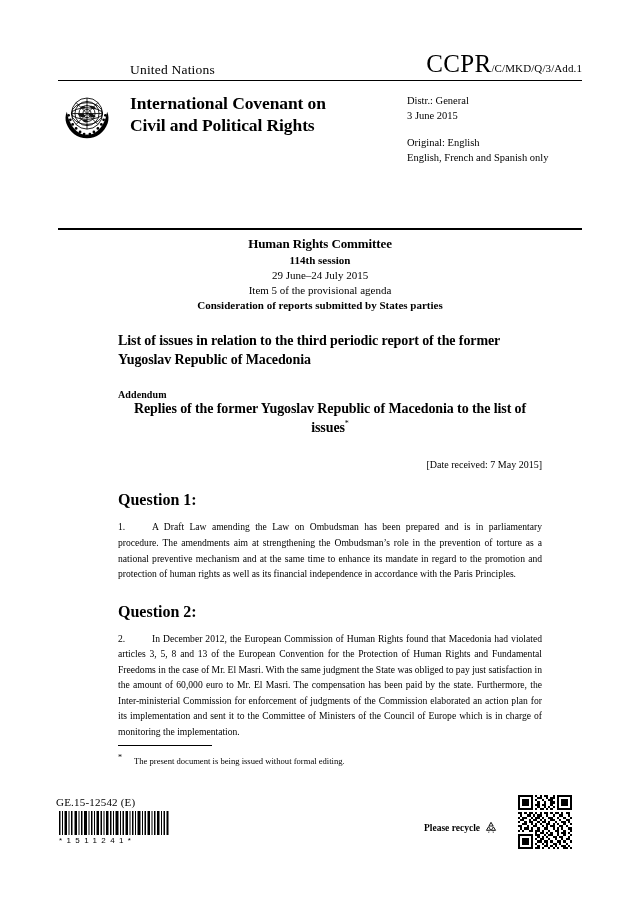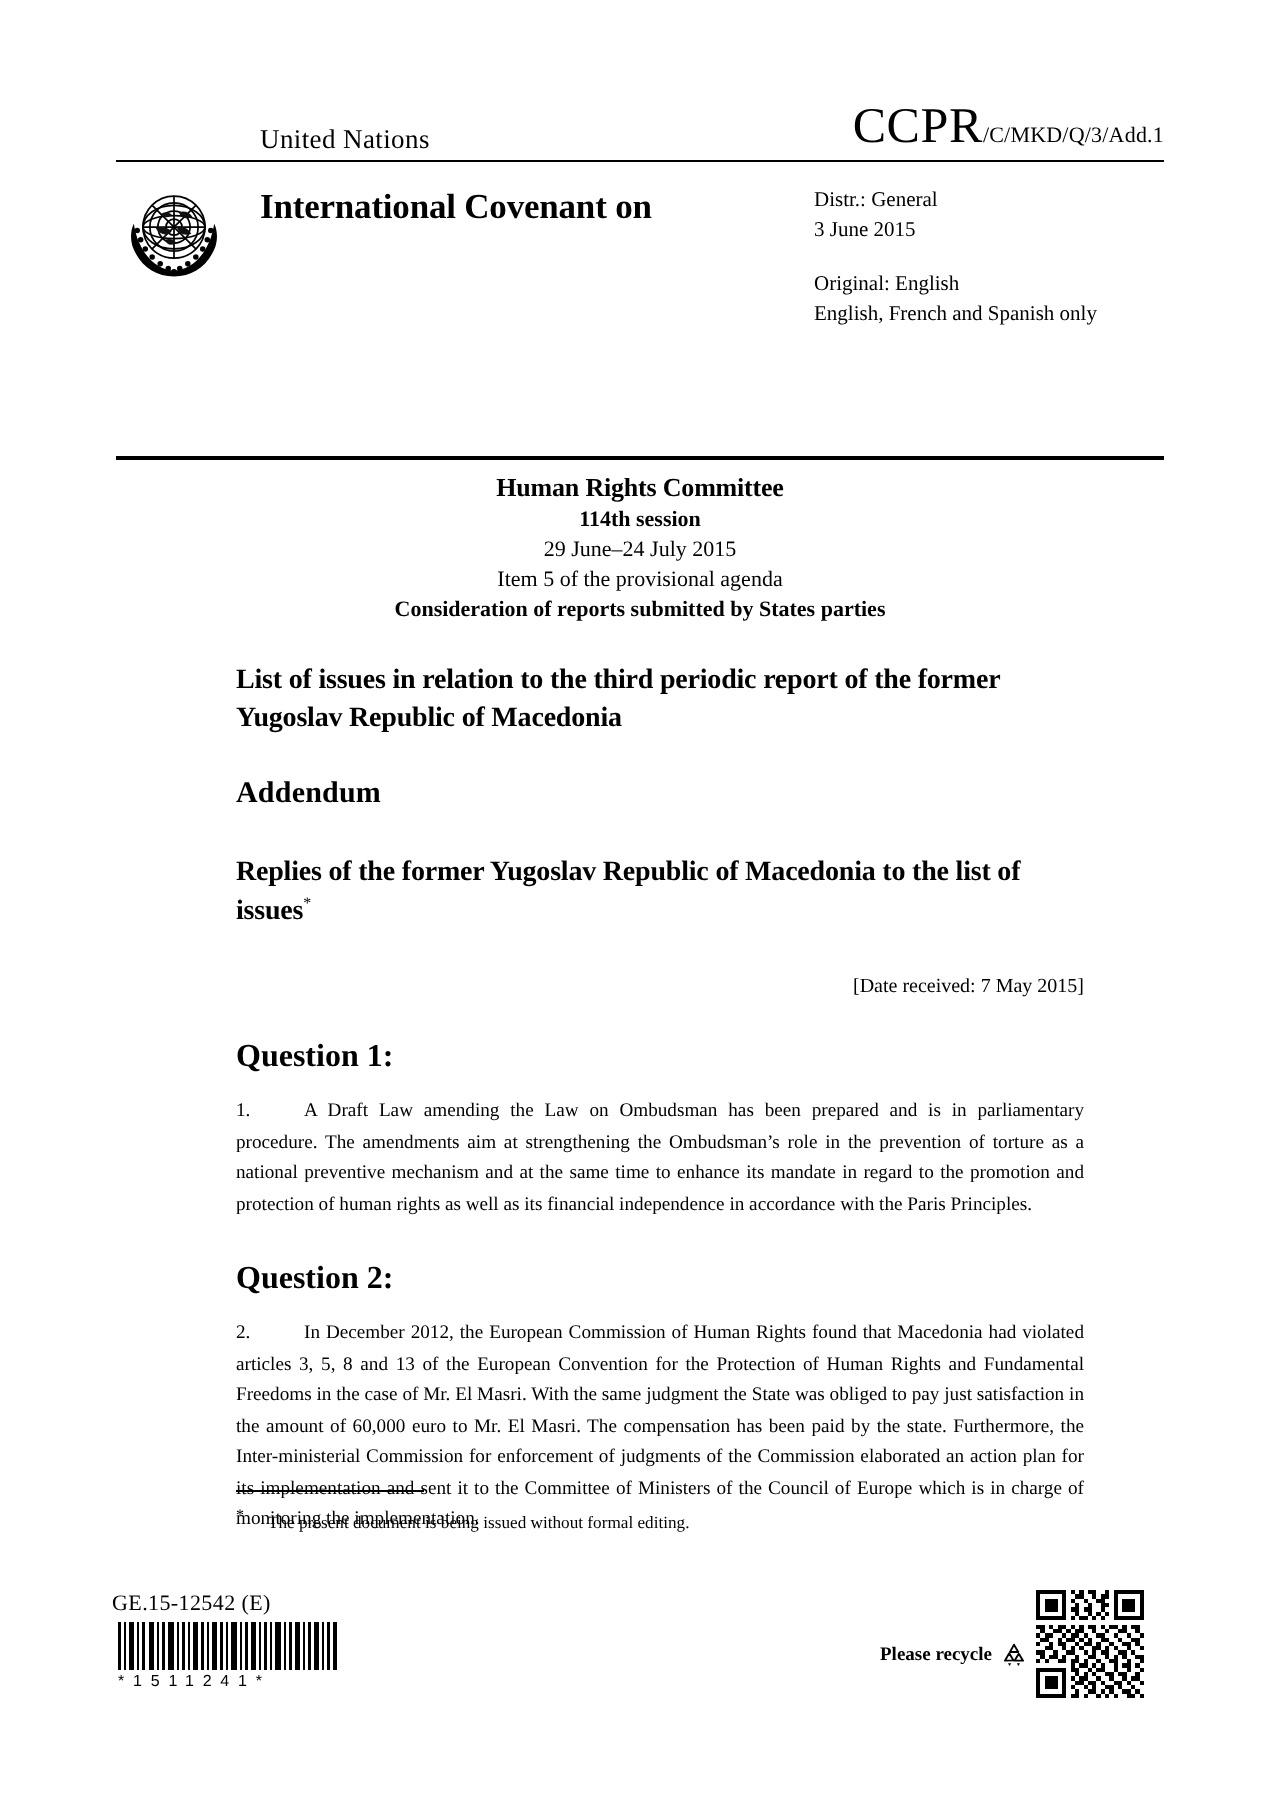--- a/index.html
+++ b/index.html
@@ -120,31 +120,31 @@
     top: 332px;
     width: 424px;
   }
   .h-main {
     font-size: 14px;
     font-weight: bold;
     line-height: 1.33;
     letter-spacing: -0.1px;
   }
   .addendum {
-    font-size: 15px;
+    font-size: 10px;
     font-weight: bold;
     margin-top: 20px;
     letter-spacing: 0.1px;
   }
   .h-replies {
     font-size: 14px;
     font-weight: bold;
     line-height: 1.33;
-    margin-top: 22px;
     letter-spacing: -0.1px;
+    text-align: center;
   }
   .h-replies sup {
     font-size: 8px;
     vertical-align: super;
     font-weight: normal;
   }
   .date-received {
     text-align: right;
     font-size: 10px;
     margin-top: 22px;
@@ -210,21 +210,21 @@
   .barcode-digits {
     font-family: "Liberation Sans", sans-serif;
     font-size: 8px;
     letter-spacing: 4.4px;
     margin-top: 1px;
     padding-left: 1px;
     color: #000;
   }
   .recycle {
     position: absolute;
-    left: 440px;
+    left: 424px;
     top: 820px;
     display: flex;
     align-items: center;
     gap: 3px;
   }
   .recycle-text {
     font-size: 9.5px;
     font-weight: bold;
   }
   .recycle-icon {
@@ -294,20 +294,21 @@
             <circle cx="75" cy="60" r="2.4"></circle>
               <circle cx="69" cy="67" r="2.4"></circle>
             <circle cx="62" cy="73" r="2.4"></circle>
               <circle cx="55" cy="77" r="2.4"></circle>
             <circle cx="50" cy="80" r="2.6"></circle>
           </g>
         </svg>
       </div>
       <div class="cov-title">
         <div>International Covenant on</div>
+        <div>Civil and Political Rights</div>
       </div>
       <div class="distr">
         <div>Distr.: General</div>
         <div>3 June 2015</div>
         <div class="gap"></div>
         <div>Original: English</div>
         <div>English, French and Spanish only</div>
       </div>
     </div>
   </div>

